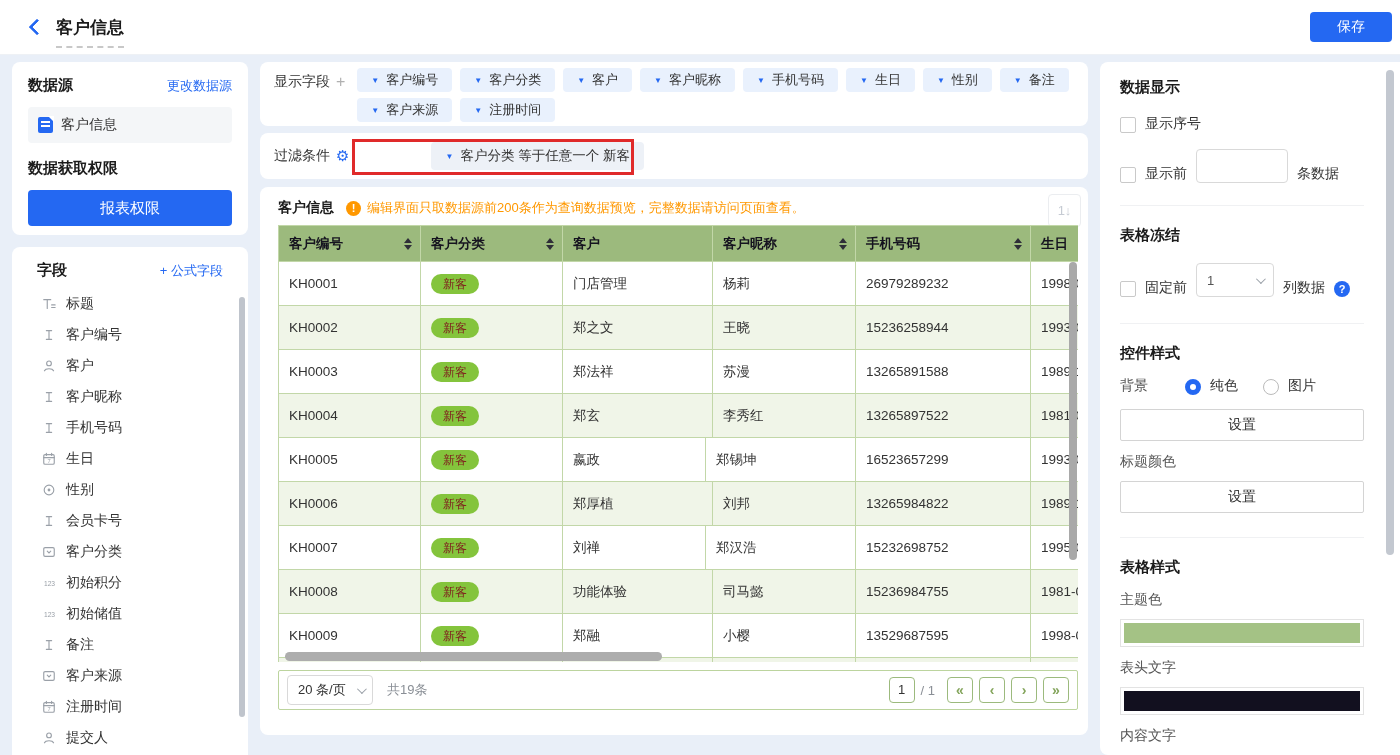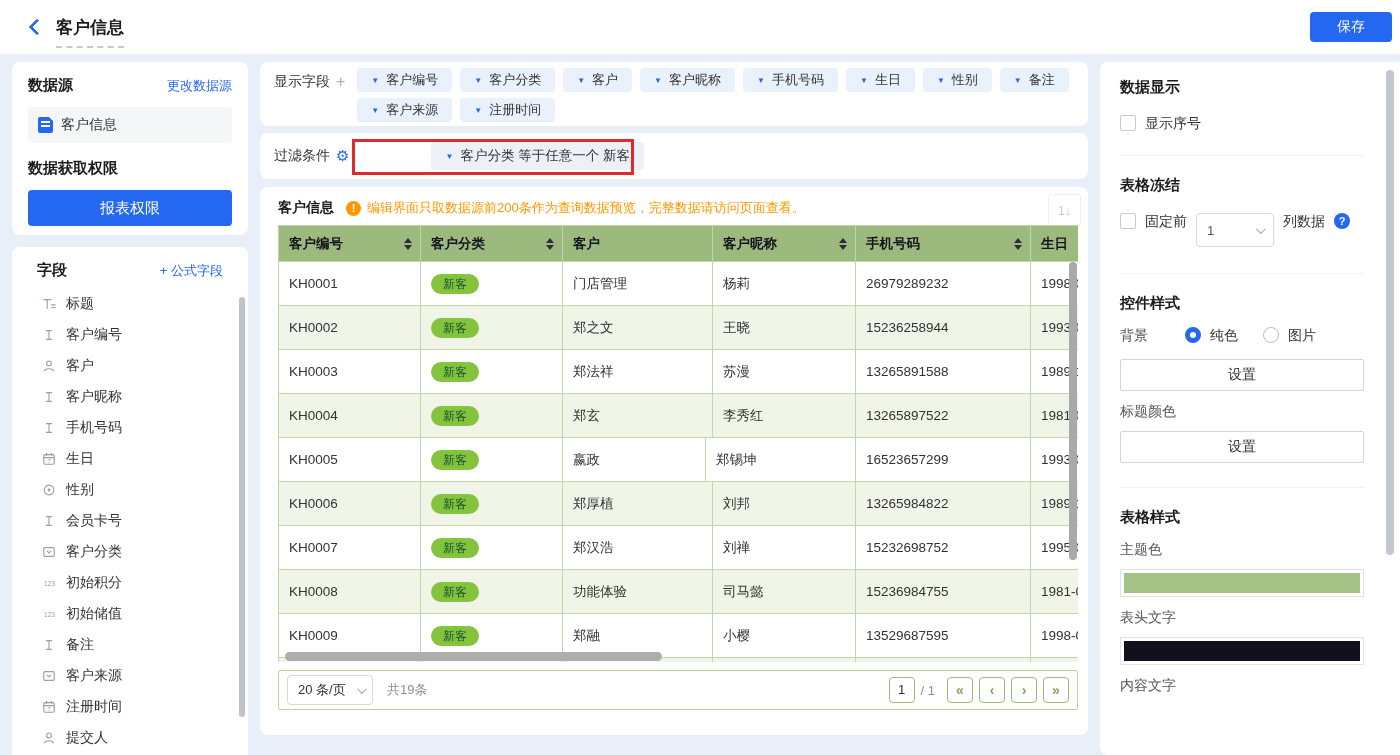--- a/index.html
+++ b/index.html
@@ -65,38 +65,38 @@
   #table-wrap { position:absolute; left:18px; top:38px; width:800px; height:437px; overflow:hidden; border-left:1px solid var(--tborder); }
   #data-table { width:892px; }
   .trow { display:flex; width:892px; border-bottom:1px solid var(--tborder); background:#fff; }
   .trow.head { background:var(--header-bg); border-top:1px solid var(--tborder); }
   .trow.stripe { background:var(--stripe); }
   .tcell { height:43px; display:flex; align-items:center; padding:0 10px; font-size:13.5px; color:#333; border-right:1px solid var(--tborder); position:relative; flex:none; }
   .trow.head .tcell { height:35px; color:var(--header-text); font-weight:600; font-size:13.5px; cursor:pointer; }
   .sort-pair { position:absolute; right:8px; top:50%; transform:translateY(-50%); display:flex; flex-direction:column; align-items:center; }
   .sort-pair .up { width:0; height:0; border-left:4px solid transparent; border-right:4px solid transparent; border-bottom:5px solid #2e2e38; margin-bottom:2px; }
   .sort-pair .down { width:0; height:0; border-left:4px solid transparent; border-right:4px solid transparent; border-top:5px solid #2e2e38; }
-  .badge { background:var(--badge); color:#14532d; font-size:12px; padding:4px 12px; border-radius:12px; line-height:1; }
+  .badge { background:var(--badge); color:#7f1d1d; font-size:12px; padding:4px 12px; border-radius:12px; line-height:1; }
   #table-vscroll { position:absolute; right:1px; top:37px; width:8px; height:298px; background:#a9a9a9; border-radius:4px; }
   #table-hscroll { position:absolute; left:25px; top:465px; width:377px; height:9px; background:#adadad; border-radius:4.5px; }
 
   #pagination { position:absolute; left:18px; top:483px; width:800px; height:40px; border:1px solid #bcd49e; border-radius:2px; background:#fff; display:flex; align-items:center; padding:0 8px; }
   #page-size-select { width:86px; height:30px; border:1px solid #d9d9d9; border-radius:4px; display:flex; align-items:center; justify-content:space-between; padding:0 8px 0 10px; font-size:13px; color:#333; cursor:pointer; background:#fff; }
   .chev { width:7px; height:7px; border-right:1.5px solid #9aa0a8; border-bottom:1.5px solid #9aa0a8; transform:rotate(45deg) translateY(-2px); flex:none; }
   #total-label { margin-left:14px; font-size:13px; color:#8a8f96; }
   #pager { margin-left:auto; display:flex; align-items:center; gap:6px; }
   #page-input { width:26px; height:26px; border:1px solid var(--pgreen); border-radius:4px; text-align:center; font-size:13px; color:#333; line-height:24px; background:#fff; }
   #page-of { font-size:13px; color:#8a8f96; margin-right:6px; }
   .nav-btn { width:26px; height:26px; border:1px solid var(--pgreen); border-radius:4px; background:#fff; color:#84a55c; font-size:14px; font-weight:700; display:flex; align-items:center; justify-content:center; cursor:pointer; line-height:1; }
 
   
   #settings-card { left:1100px; top:62px; width:300px; height:693px; border-radius:8px 0 0 8px; padding:16px 36px 0 20px; }
   #settings-scroll { right:6px; top:8px; width:8px; height:485px; background:#c3c8d0; border-radius:4px; }
   .sec-h { font-size:15px; font-weight:700; color:#1b1b1b; }
-  .set-row { display:flex; align-items:flex-start; gap:9px; }
+  .set-row { display:flex; align-items:flex-end; gap:9px; }
   .checkbox { width:16px; height:16px; border:1px solid #c9c9c9; border-radius:2px; background:#fff; flex:none; cursor:pointer; }
   .set-label { font-size:14px; color:#333; }
   .sub-label { font-size:14px; color:#555; }
   .text-input { width:92px; height:34px; border:1px solid #d9d9d9; border-radius:4px; font-size:13px; padding:0 8px; font-family:inherit; }
   .mini-select { width:78px; height:34px; border:1px solid #d9d9d9; border-radius:4px; display:flex; align-items:center; justify-content:space-between; padding:0 10px; font-size:13px; color:#555; cursor:pointer; background:#fff; }
   .help-circle { width:16px; height:16px; border-radius:50%; background:var(--accent); color:#fff; font-size:11px; font-weight:700; display:inline-flex; align-items:center; justify-content:center; cursor:pointer; }
   .divider { border:none; border-top:1px solid #f0f1f3; }
   .radio { width:16px; height:16px; border-radius:50%; background:#fff; flex:none; cursor:pointer; }
   .radio.on { border:5px solid var(--accent); }
   .radio.off { border:1px solid #bbb; }
@@ -434,22 +434,22 @@
           <div class="tcell" style="width: 150px;">郑厚植</div>
           <div class="tcell" style="width: 143px;">刘邦</div>
           <div class="tcell" style="width: 175px;">13265984822</div>
           <div class="tcell" style="width: 140px;">1989-11</div>
         </div>
         <div class="trow">
           <div class="tcell" style="width: 142px;">KH0007</div>
           <div class="tcell" style="width: 142px;">
             <span class="badge">新客</span>
           </div>
+          <div class="tcell" style="width: 143px;">刘禅</div>
           <div class="tcell" style="width: 150px;">郑汉浩</div>
-          <div class="tcell" style="width: 143px;">刘禅</div>
           <div class="tcell" style="width: 175px;">15232698752</div>
           <div class="tcell" style="width: 140px;">1995-01</div>
         </div>
         <div class="trow stripe">
           <div class="tcell" style="width: 142px;">KH0008</div>
           <div class="tcell" style="width: 142px;">
             <span class="badge">新客</span>
           </div>
           <div class="tcell" style="width: 150px;">功能体验</div>
           <div class="tcell" style="width: 143px;">司马懿</div>
@@ -499,20 +499,26 @@
 </div>
 
 <div class="card" id="settings-card">
   <div class="sec-h">数据显示</div>
 
   <div class="set-row" style="margin-top:18px">
     <span class="checkbox"></span>
     <span class="set-label">显示序号</span>
   </div>
 
+  <div class="set-row" style="margin-top:16px">
+    <span class="checkbox"></span>
+    <span class="set-label">显示前</span>
+    <input class="text-input" value="" style="">
+    <span class="set-label">条数据</span>
+  </div>
 
   <hr class="divider" style="margin-top:22px">
 
   <div class="sec-h" style="margin-top:20px">表格冻结</div>
   <div class="set-row" style="margin-top:18px">
     <span class="checkbox"></span>
     <span class="set-label">固定前</span>
     <span class="mini-select">
       <span>1</span>
       <span class="chev"></span>

